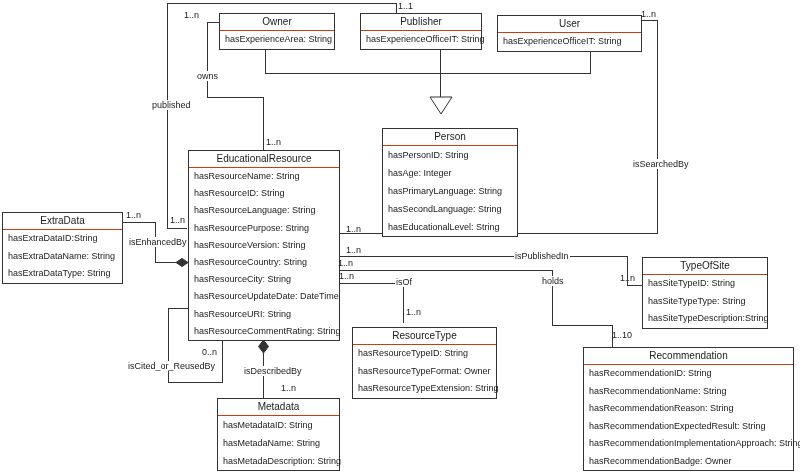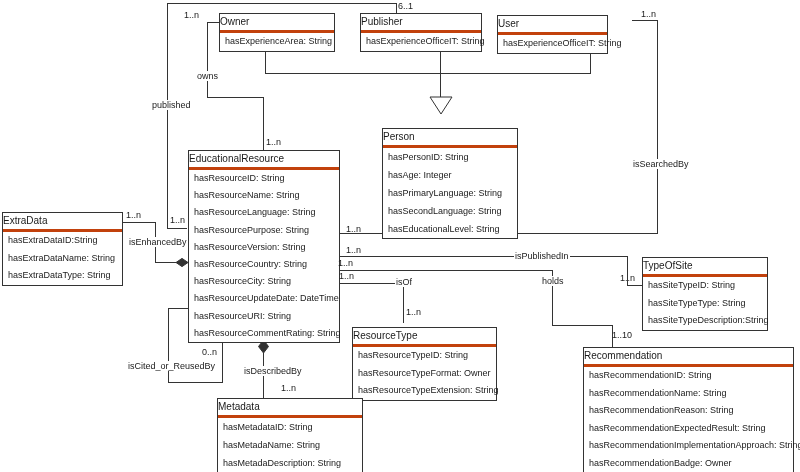--- a/index.html
+++ b/index.html
@@ -6,22 +6,22 @@
   #canvas{
     position:relative;width:800px;height:472px;background:#ffffff;
     font-family:"Liberation Sans", sans-serif;color:#1a1a1a;overflow:hidden;
   }
   #edges{position:absolute;left:0;top:0;width:800px;height:472px;}
   .uml-class{
     position:absolute;background:#ffffff;border:1px solid #333;
     box-sizing:border-box;z-index:2;
   }
   .uml-title{
-    height:16px;line-height:16px;border-bottom:3px solid #c2410c;
-    text-align:left;font-size:10px;white-space:nowrap;
+    height:16px;line-height:16px;border-bottom:1px solid #c2410c;
+    text-align:center;font-size:10px;white-space:nowrap;
   }
   .uml-attr{
     height:17.5px;line-height:17.5px;padding-left:5px;font-size:9px;
     white-space:nowrap;
   }
   .c-person .uml-attr{height:18px;line-height:18px;}
   .c-metadata .uml-attr{height:18px;line-height:18px;}
   .c-er .uml-attr{height:17.2px;line-height:17.2px;}
   .lbl,.mult{
     position:absolute;font-size:9px;line-height:10px;white-space:nowrap;z-index:3;
@@ -76,43 +76,43 @@
       </div>
   </div>
 
   <div class="uml-class c-publisher" style="left:360px;top:13px;width:122px">
     <div class="uml-title">Publisher</div>
     <div class="uml-attrs">
         <div class="uml-attr">hasExperienceOfficeIT: String</div>
       </div>
   </div>
 
-  <div class="uml-class c-user" style="left:497px;top:15px;width:111px">
+  <div class="uml-class c-user" style="left:497px;top:15px;width:145px">
     <div class="uml-title">User</div>
     <div class="uml-attrs">
         <div class="uml-attr">hasExperienceOfficeIT: String</div>
       </div>
   </div>
 
   <div class="uml-class c-person" style="left:382px;top:128px;width:136px">
     <div class="uml-title">Person</div>
     <div class="uml-attrs">
         <div class="uml-attr">hasPersonID: String</div>
         <div class="uml-attr">hasAge: Integer</div>
         <div class="uml-attr">hasPrimaryLanguage: String</div>
         <div class="uml-attr">hasSecondLanguage: String</div>
         <div class="uml-attr">hasEducationalLevel: String</div>
       </div>
   </div>
 
   <div class="uml-class c-er" style="left:188px;top:150px;width:152px">
     <div class="uml-title">EducationalResource</div>
     <div class="uml-attrs">
+        <div class="uml-attr">hasResourceName: String</div>
         <div class="uml-attr">hasResourceID: String</div>
-        <div class="uml-attr">hasResourceName: String</div>
         <div class="uml-attr">hasResourceLanguage: String</div>
         <div class="uml-attr">hasResourcePurpose: String</div>
         <div class="uml-attr">hasResourceVersion: String</div>
         <div class="uml-attr">hasResourceCountry: String</div>
         <div class="uml-attr">hasResourceCity: String</div>
         <div class="uml-attr">hasResourceUpdateDate: DateTime</div>
         <div class="uml-attr">hasResourceURI: String</div>
         <div class="uml-attr">hasResourceCommentRating: String</div>
       </div>
   </div>
@@ -149,42 +149,42 @@
     <div class="uml-attrs">
         <div class="uml-attr">hasRecommendationID: String</div>
         <div class="uml-attr">hasRecommendationName: String</div>
         <div class="uml-attr">hasRecommendationReason: String</div>
         <div class="uml-attr">hasRecommendationExpectedResult: String</div>
         <div class="uml-attr">hasRecommendationImplementationApproach: String</div>
         <div class="uml-attr">hasRecommendationBadge: Owner</div>
       </div>
   </div>
 
-  <div class="uml-class c-metadata" style="left:217px;top:398px;width:146px">
+  <div class="uml-class c-metadata" style="left:217px;top:398px;width:123px">
     <div class="uml-title">Metadata</div>
     <div class="uml-attrs">
         <div class="uml-attr">hasMetadataID: String</div>
         <div class="uml-attr">hasMetadaName: String</div>
         <div class="uml-attr">hasMetadaDescription: String</div>
       </div>
   </div>
 
   <span class="lbl" style="left:196px;top:71px">owns</span>
   <span class="lbl" style="left:151px;top:100px">published</span>
   <span class="lbl" style="left:128px;top:237px">isEnhancedBy</span>
   <span class="lbl" style="left:127px;top:361px">isCited_or_ReusedBy</span>
   <span class="lbl" style="left:243px;top:366px">isDescribedBy</span>
   <span class="lbl" style="left:632px;top:159px">isSearchedBy</span>
   <span class="lbl" style="left:514px;top:251px">isPublishedIn</span>
   <span class="lbl" style="left:541px;top:276px">holds</span>
   <span class="lbl" style="left:395px;top:277px">isOf</span>
 
   <span class="mult" style="left:184px;top:10px">1..n</span>
   <span class="mult" style="left:266px;top:137px">1..n</span>
-  <span class="mult" style="left:398px;top:1px">6..1</span>
+  <span class="mult" style="left:398px;top:1px">1..1</span>
   <span class="mult" style="left:170px;top:215px">1..n</span>
   <span class="mult" style="left:126px;top:210px">1..n</span>
   <span class="mult" style="left:202px;top:347px">0..n</span>
   <span class="mult" style="left:281px;top:383px">1..n</span>
   <span class="mult" style="left:641px;top:9px">1..n</span>
   <span class="mult" style="left:346px;top:224px">1..n</span>
   <span class="mult" style="left:346px;top:245px">1..n</span>
   <span class="mult" style="left:620px;top:273px">1..n</span>
   <span class="mult" style="left:338px;top:258px">1..n</span>
   <span class="mult" style="left:612px;top:330px">1..10</span>

